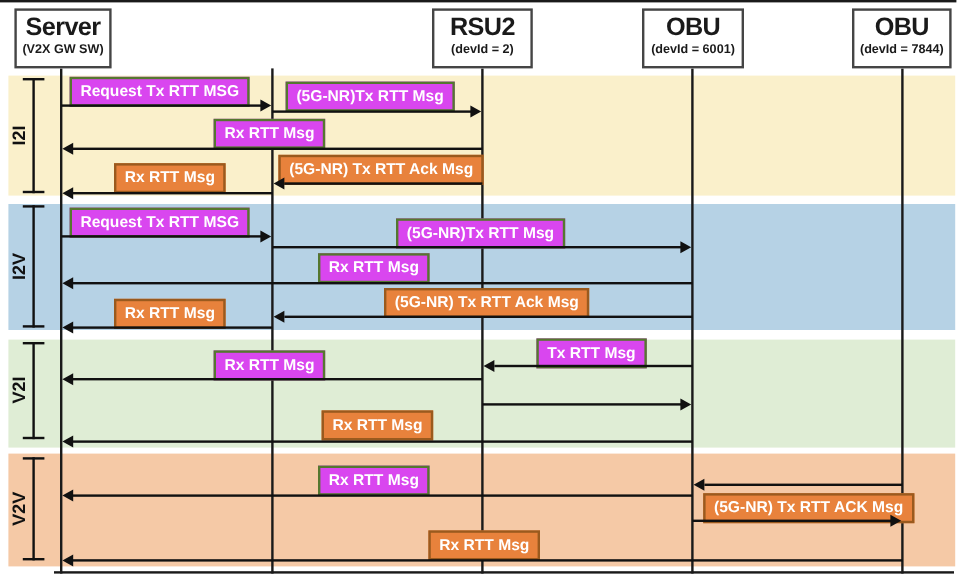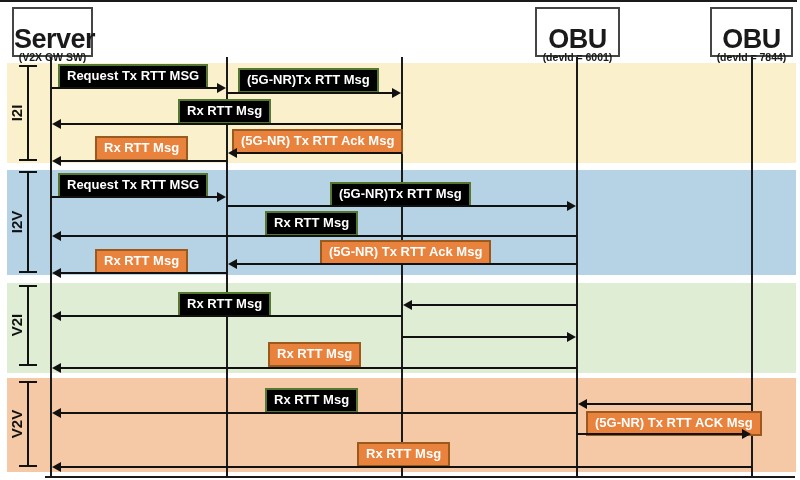--- a/index.html
+++ b/index.html
@@ -7,25 +7,25 @@
          font-family:"Liberation Sans",sans-serif;}
   .band{position:absolute;left:7px;width:789px;}
   .band.i2i{background:#FAF0CB;}
   .band.i2v{background:#B6D2E5;}
   .band.v2i{background:#DFEDD5;}
   .band.v2v{background:#F5C9A6;}
   .lifeline{position:absolute;width:2px;top:57px;height:421px;background:#1a1a1a;}
   .hline{position:absolute;height:2px;background:#1a1a1a;}
   .actor{position:absolute;top:7px;height:50px;background:#fff;border:2px solid #454545;
          box-sizing:border-box;text-align:center;color:#1a1a1a;}
-  .actor .t{font-size:27px;font-weight:bold;line-height:24px;margin-top:18px;letter-spacing:-0.5px;}
+  .actor .t{font-size:21px;font-weight:bold;line-height:24px;margin-top:2px;letter-spacing:-0.5px;}
   .actor .s{font-size:10.5px;font-weight:bold;line-height:12px;}
   .lbl{position:absolute;font-size:13px;font-weight:bold;color:#fff;white-space:nowrap;
        padding:2px 7px 3px 7px;border:2px solid;line-height:16px;}
-  .lbl.green{background:#000000;border-color:#55772F;}
+  .lbl.green{background:#d946ef;border-color:#55772F;}
   .lbl.orange{background:#E8823C;border-color:#9A5A1E;}
   .arrow{position:absolute;height:2px;background:#111;}
   .head{position:absolute;width:0;height:0;border-top:5px solid transparent;border-bottom:5px solid transparent;}
   .head.l{border-right:9px solid #111;}
   .head.r{border-left:9px solid #111;}
   .bline{position:absolute;left:27px;width:2px;background:#111;}
   .bcap{position:absolute;left:19px;width:18px;height:2px;background:#111;}
   .seclab{position:absolute;left:-4px;width:40px;height:20px;display:flex;align-items:center;
           justify-content:center;transform:rotate(-90deg);font-size:15px;font-weight:bold;color:#111;}
 </style>
@@ -63,20 +63,24 @@
 
   <div class="seclab" style="top:103px;">I2I</div>
   <div class="seclab" style="top:212px;">I2V</div>
   <div class="seclab" style="top:315px;">V2I</div>
   <div class="seclab" style="top:414px;">V2V</div>
 
   <div class="actor" style="left:12px;width:81px;">
     <div class="t">Server</div>
     <div class="s">(V2X GW SW)</div>
   </div>
+  <div class="actor" style="left:360px;width:84px;">
+    <div class="t">RSU2</div>
+    <div class="s">(devId = 2)</div>
+  </div>
   <div class="actor" style="left:535px;width:85px;">
     <div class="t">OBU</div>
     <div class="s">(devId = 6001)</div>
   </div>
   <div class="actor" style="left:710px;width:83px;">
     <div class="t">OBU</div>
     <div class="s">(devId = 7844)</div>
   </div>
 
   <div class="lbl green" style="left:58px;top:64px;">Request Tx RTT MSG</div>
@@ -112,20 +116,21 @@
   <div class="arrow" style="left:60px;top:235px;width:517px;"></div>
 
   <div class="lbl orange" style="left:320px;top:240px;">(5G-NR) Tx RTT Ack Msg</div>
   <div class="head l" style="left:228px;top:259px;"></div>
   <div class="arrow" style="left:237px;top:263px;width:340px;"></div>
 
   <div class="lbl orange" style="left:95px;top:249px;">Rx RTT Msg</div>
   <div class="head l" style="left:52px;top:268px;"></div>
   <div class="arrow" style="left:60px;top:272px;width:167px;"></div>
 
+  <div class="lbl green" style="left:447px;top:282px;">Tx RTT Msg</div>
   <div class="head l" style="left:403px;top:300px;"></div>
   <div class="arrow" style="left:412px;top:304px;width:165px;"></div>
 
   <div class="lbl green" style="left:178px;top:292px;">Rx RTT Msg</div>
   <div class="head l" style="left:52px;top:311px;"></div>
   <div class="arrow" style="left:60px;top:315px;width:342px;"></div>
 
   <div class="arrow" style="left:402px;top:336px;width:167px;"></div>
   <div class="head r" style="left:567px;top:332px;"></div>
 

